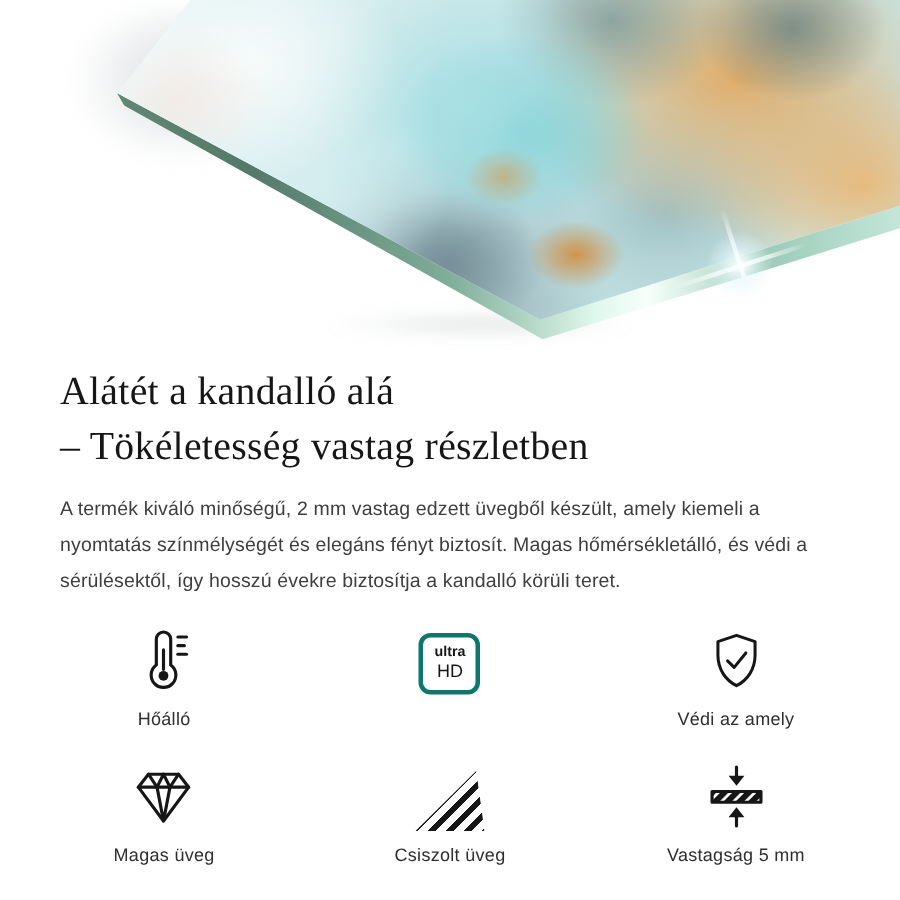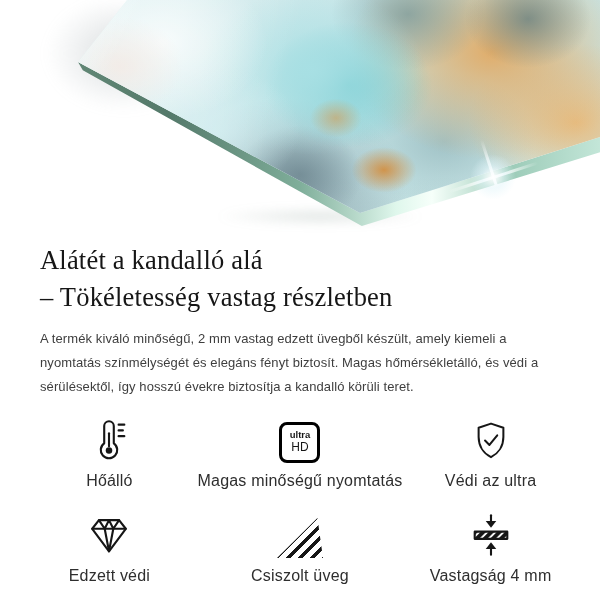--- a/index.html
+++ b/index.html
@@ -66,23 +66,23 @@
     margin:11px 40px 0;width:522px;
     font-size:13px;line-height:24px;color:#3e3e3e;letter-spacing:0.1px;
   }
   
   .features{
     margin-top:16px;padding:0 30px;
     display:grid;grid-template-columns:1fr 1.4fr 1fr;row-gap:20px;
   }
   .feature{display:flex;flex-direction:column;align-items:center;}
   .ficon{height:48px;display:flex;align-items:flex-end;justify-content:center;margin-bottom:9px;}
-  .flabel{font-size:16px;color:#2e2e2e;letter-spacing:0.2px;white-space:nowrap;}
+  .flabel{font-size:12px;color:#2e2e2e;letter-spacing:0.2px;white-space:nowrap;}
   .hd-badge{
-    width:41px;height:41px;border:3px solid #000000;border-radius:8px;box-sizing:border-box;
+    width:41px;height:41px;border:3px solid #0f766e;border-radius:8px;box-sizing:border-box;
     display:flex;flex-direction:column;align-items:center;justify-content:center;color:#161616;
   }
   .hd-badge .hd-top{font-size:9.5px;font-weight:700;line-height:10px;}
   .hd-badge .hd-bottom{font-size:12px;font-weight:400;line-height:15px;}
   .stripes{
     width:46px;height:40px;
     background:repeating-linear-gradient(135deg,#161616 0 3.5px,rgba(0,0,0,0) 3.5px 8.5px);
     clip-path:polygon(88% 0,100% 100%,0 100%);
   }
   svg.fsvg{display:block;}
@@ -124,43 +124,42 @@
       <span class="flabel">Hőálló</span>
     </div>
 
     <div class="feature">
       <span class="ficon">
         <span class="hd-badge">
           <span class="hd-top">ultra</span>
           <span class="hd-bottom">HD</span>
         </span>
       </span>
-      <span class="flabel">Magas minőségű nyomtatás</span>
     </div>
 
     <div class="feature">
       <span class="ficon">
         <svg class="fsvg" width="44" height="44" viewBox="0 0 48 48" fill="none" stroke="#161616" stroke-width="2.2" stroke-linecap="round" stroke-linejoin="round">
           <path d="M24 5 L37.5 9.5 V19.5 C37.5 29.5 32 37.6 24 41.6 C16 37.6 10.5 29.5 10.5 19.5 V9.5 Z"></path>
           <path d="M17.5 23.5 L22.3 28.3 L30.8 17.8"></path>
         </svg>
       </span>
-      <span class="flabel">Védi az ultra</span>
+      <span class="flabel">Védi az amely</span>
     </div>
 
     <div class="feature">
       <span class="ficon">
         <svg class="fsvg" width="46" height="46" viewBox="0 0 48 48" fill="none" stroke="#161616" stroke-width="2.2" stroke-linecap="round" stroke-linejoin="round">
           <path d="M13.5 8.5 H34.5 L41.5 17.5 L24 41 L6.5 17.5 Z"></path>
           <path d="M6.5 17.5 H41.5"></path>
           <path d="M13.5 8.5 L19.5 17.5 L24 8.5 L28.5 17.5 L34.5 8.5"></path>
           <path d="M19.5 17.5 L24 41 L28.5 17.5"></path>
         </svg>
       </span>
-      <span class="flabel">Edzett védi</span>
+      <span class="flabel">Magas üveg</span>
     </div>
 
     <div class="feature">
       <span class="ficon">
         <span class="stripes"></span>
       </span>
       <span class="flabel">Csiszolt üveg</span>
     </div>
 
     <div class="feature">
@@ -171,17 +170,17 @@
               <rect x="0" y="0" width="3" height="6" fill="#161616"></rect>
             </pattern>
           </defs>
           <rect x="7" y="20.5" width="34" height="7.5" fill="url(#hatchp)" stroke="#161616"></rect>
           <line x1="24" y1="3.5" x2="24" y2="9.5"></line>
           <path d="M18.5 9.5 H29.5 L24 16.5 Z" fill="#161616" stroke="none"></path>
           <line x1="24" y1="44.5" x2="24" y2="38.5"></line>
           <path d="M18.5 38.5 H29.5 L24 31.5 Z" fill="#161616" stroke="none"></path>
         </svg>
       </span>
-      <span class="flabel">Vastagság 4 mm</span>
+      <span class="flabel">Vastagság 5 mm</span>
     </div>
 
   </div>
 </div>
 
 </body></html>

